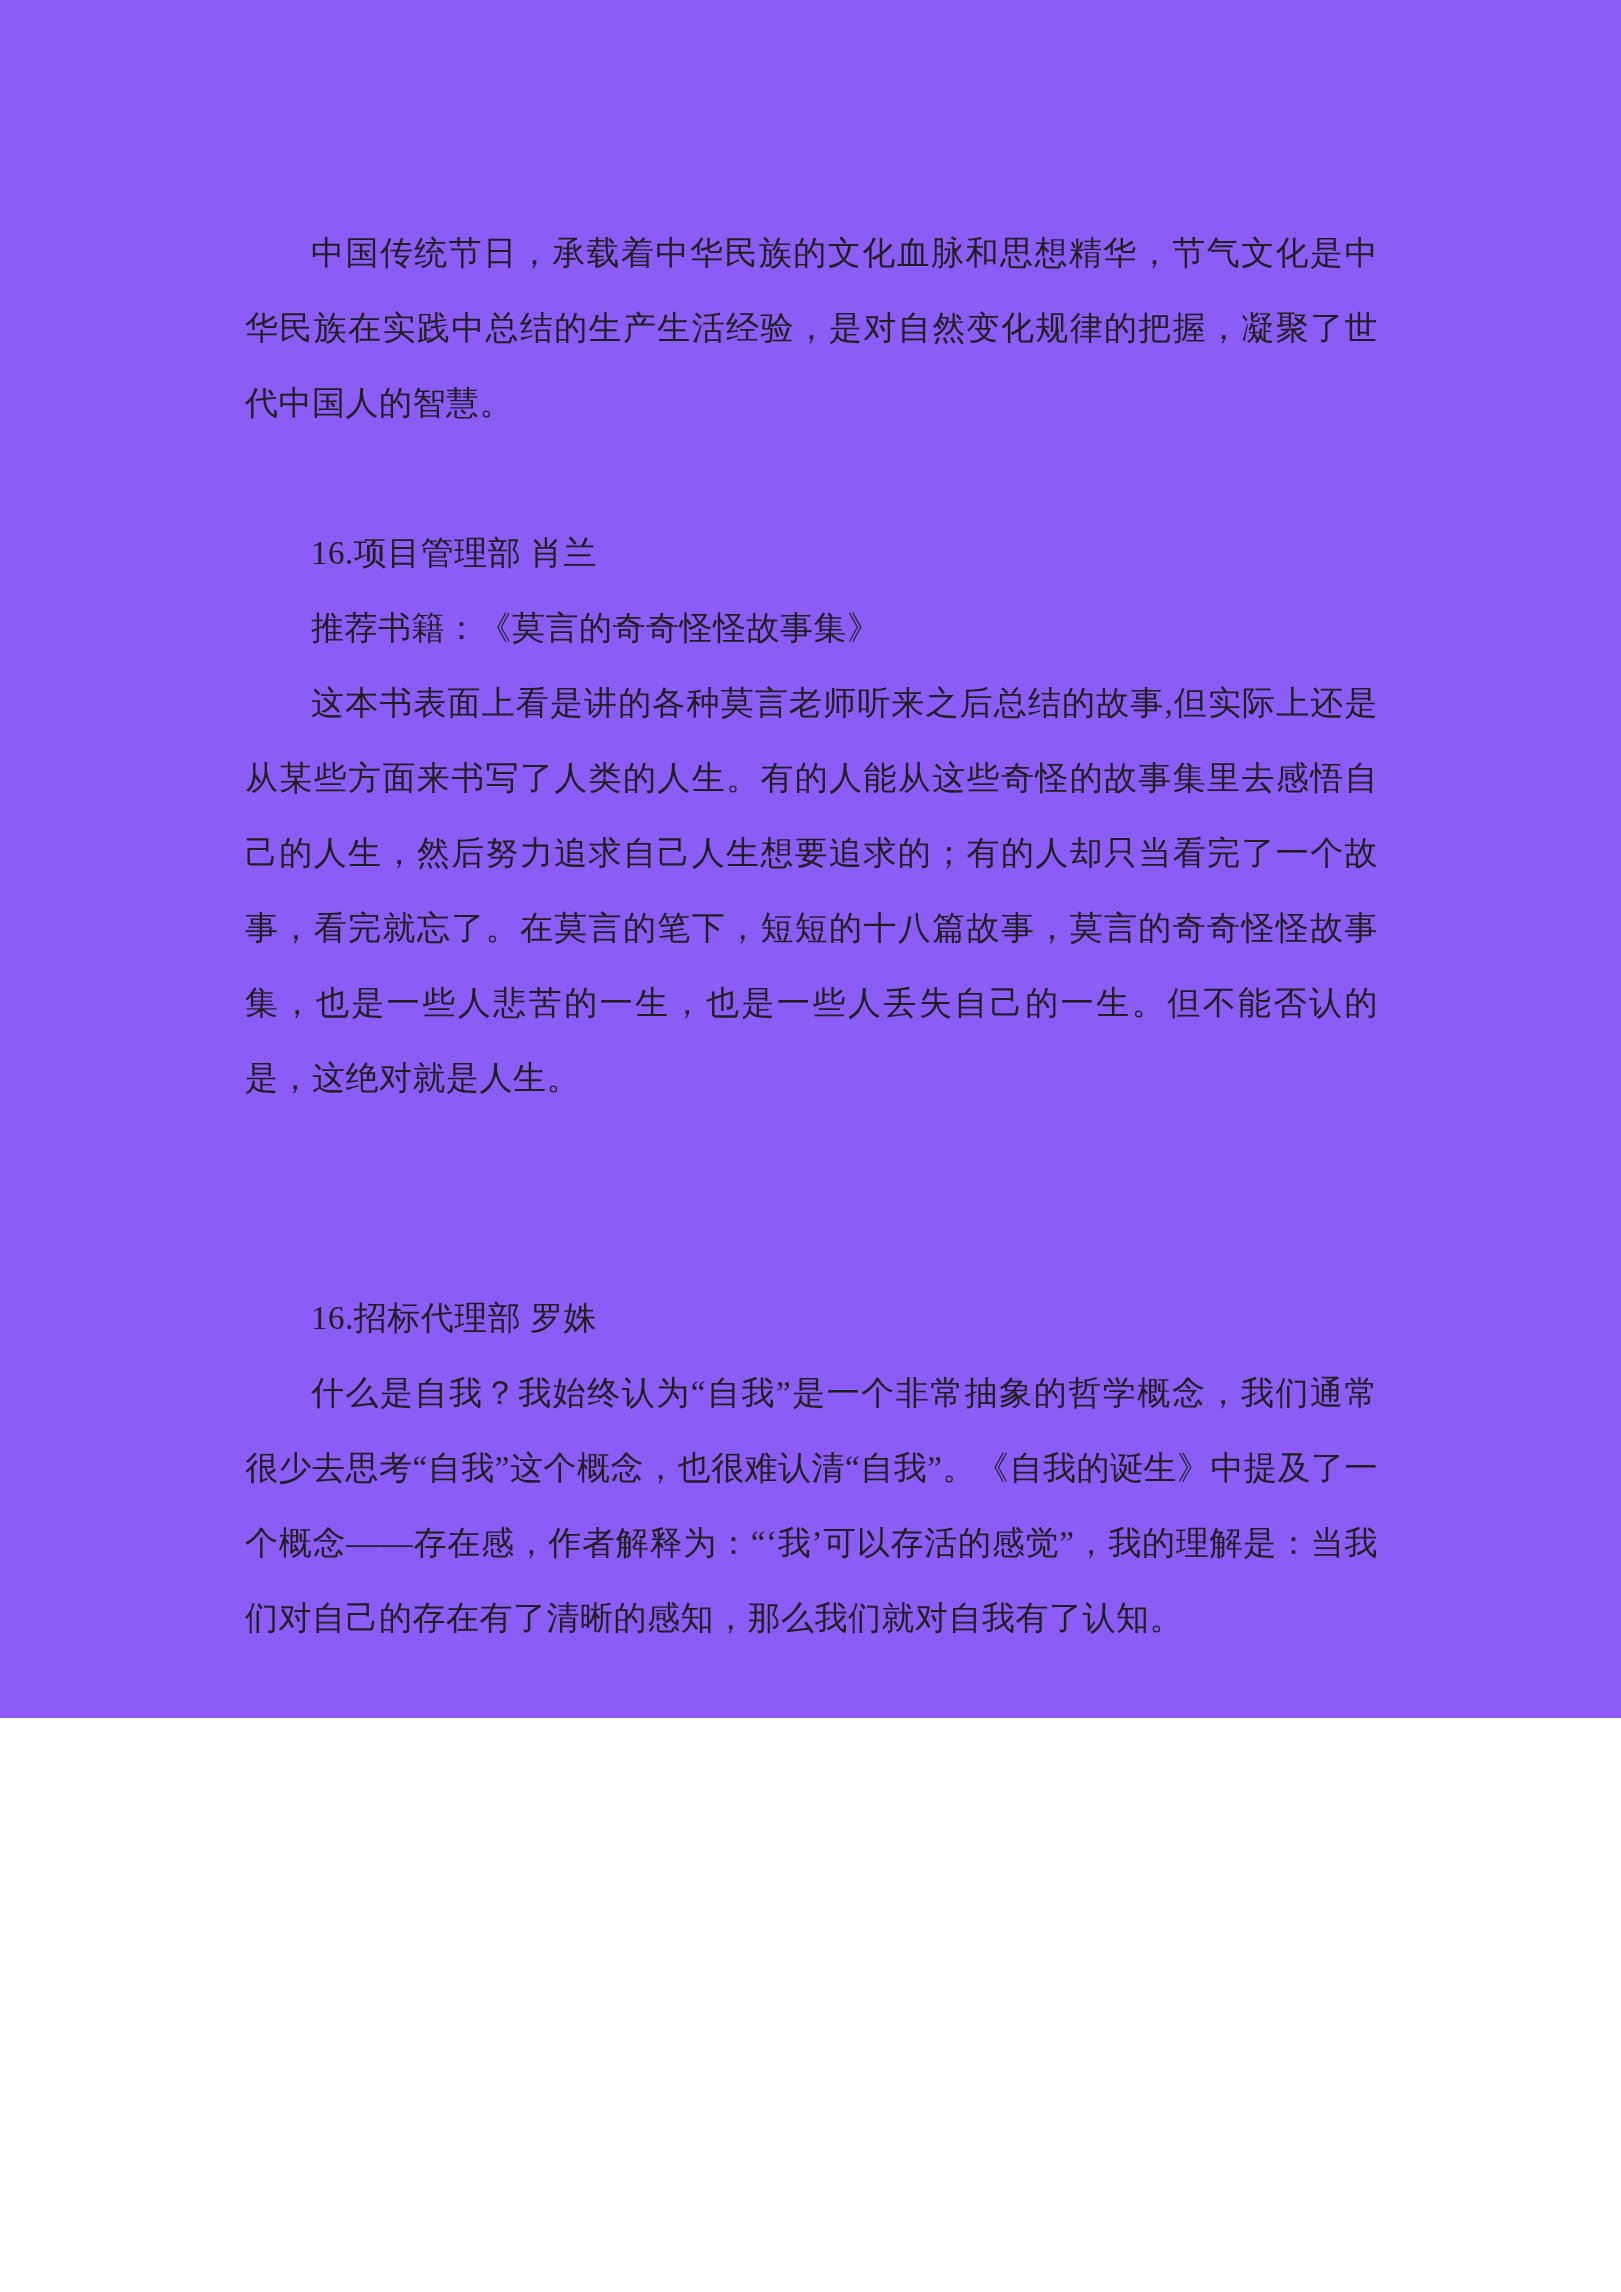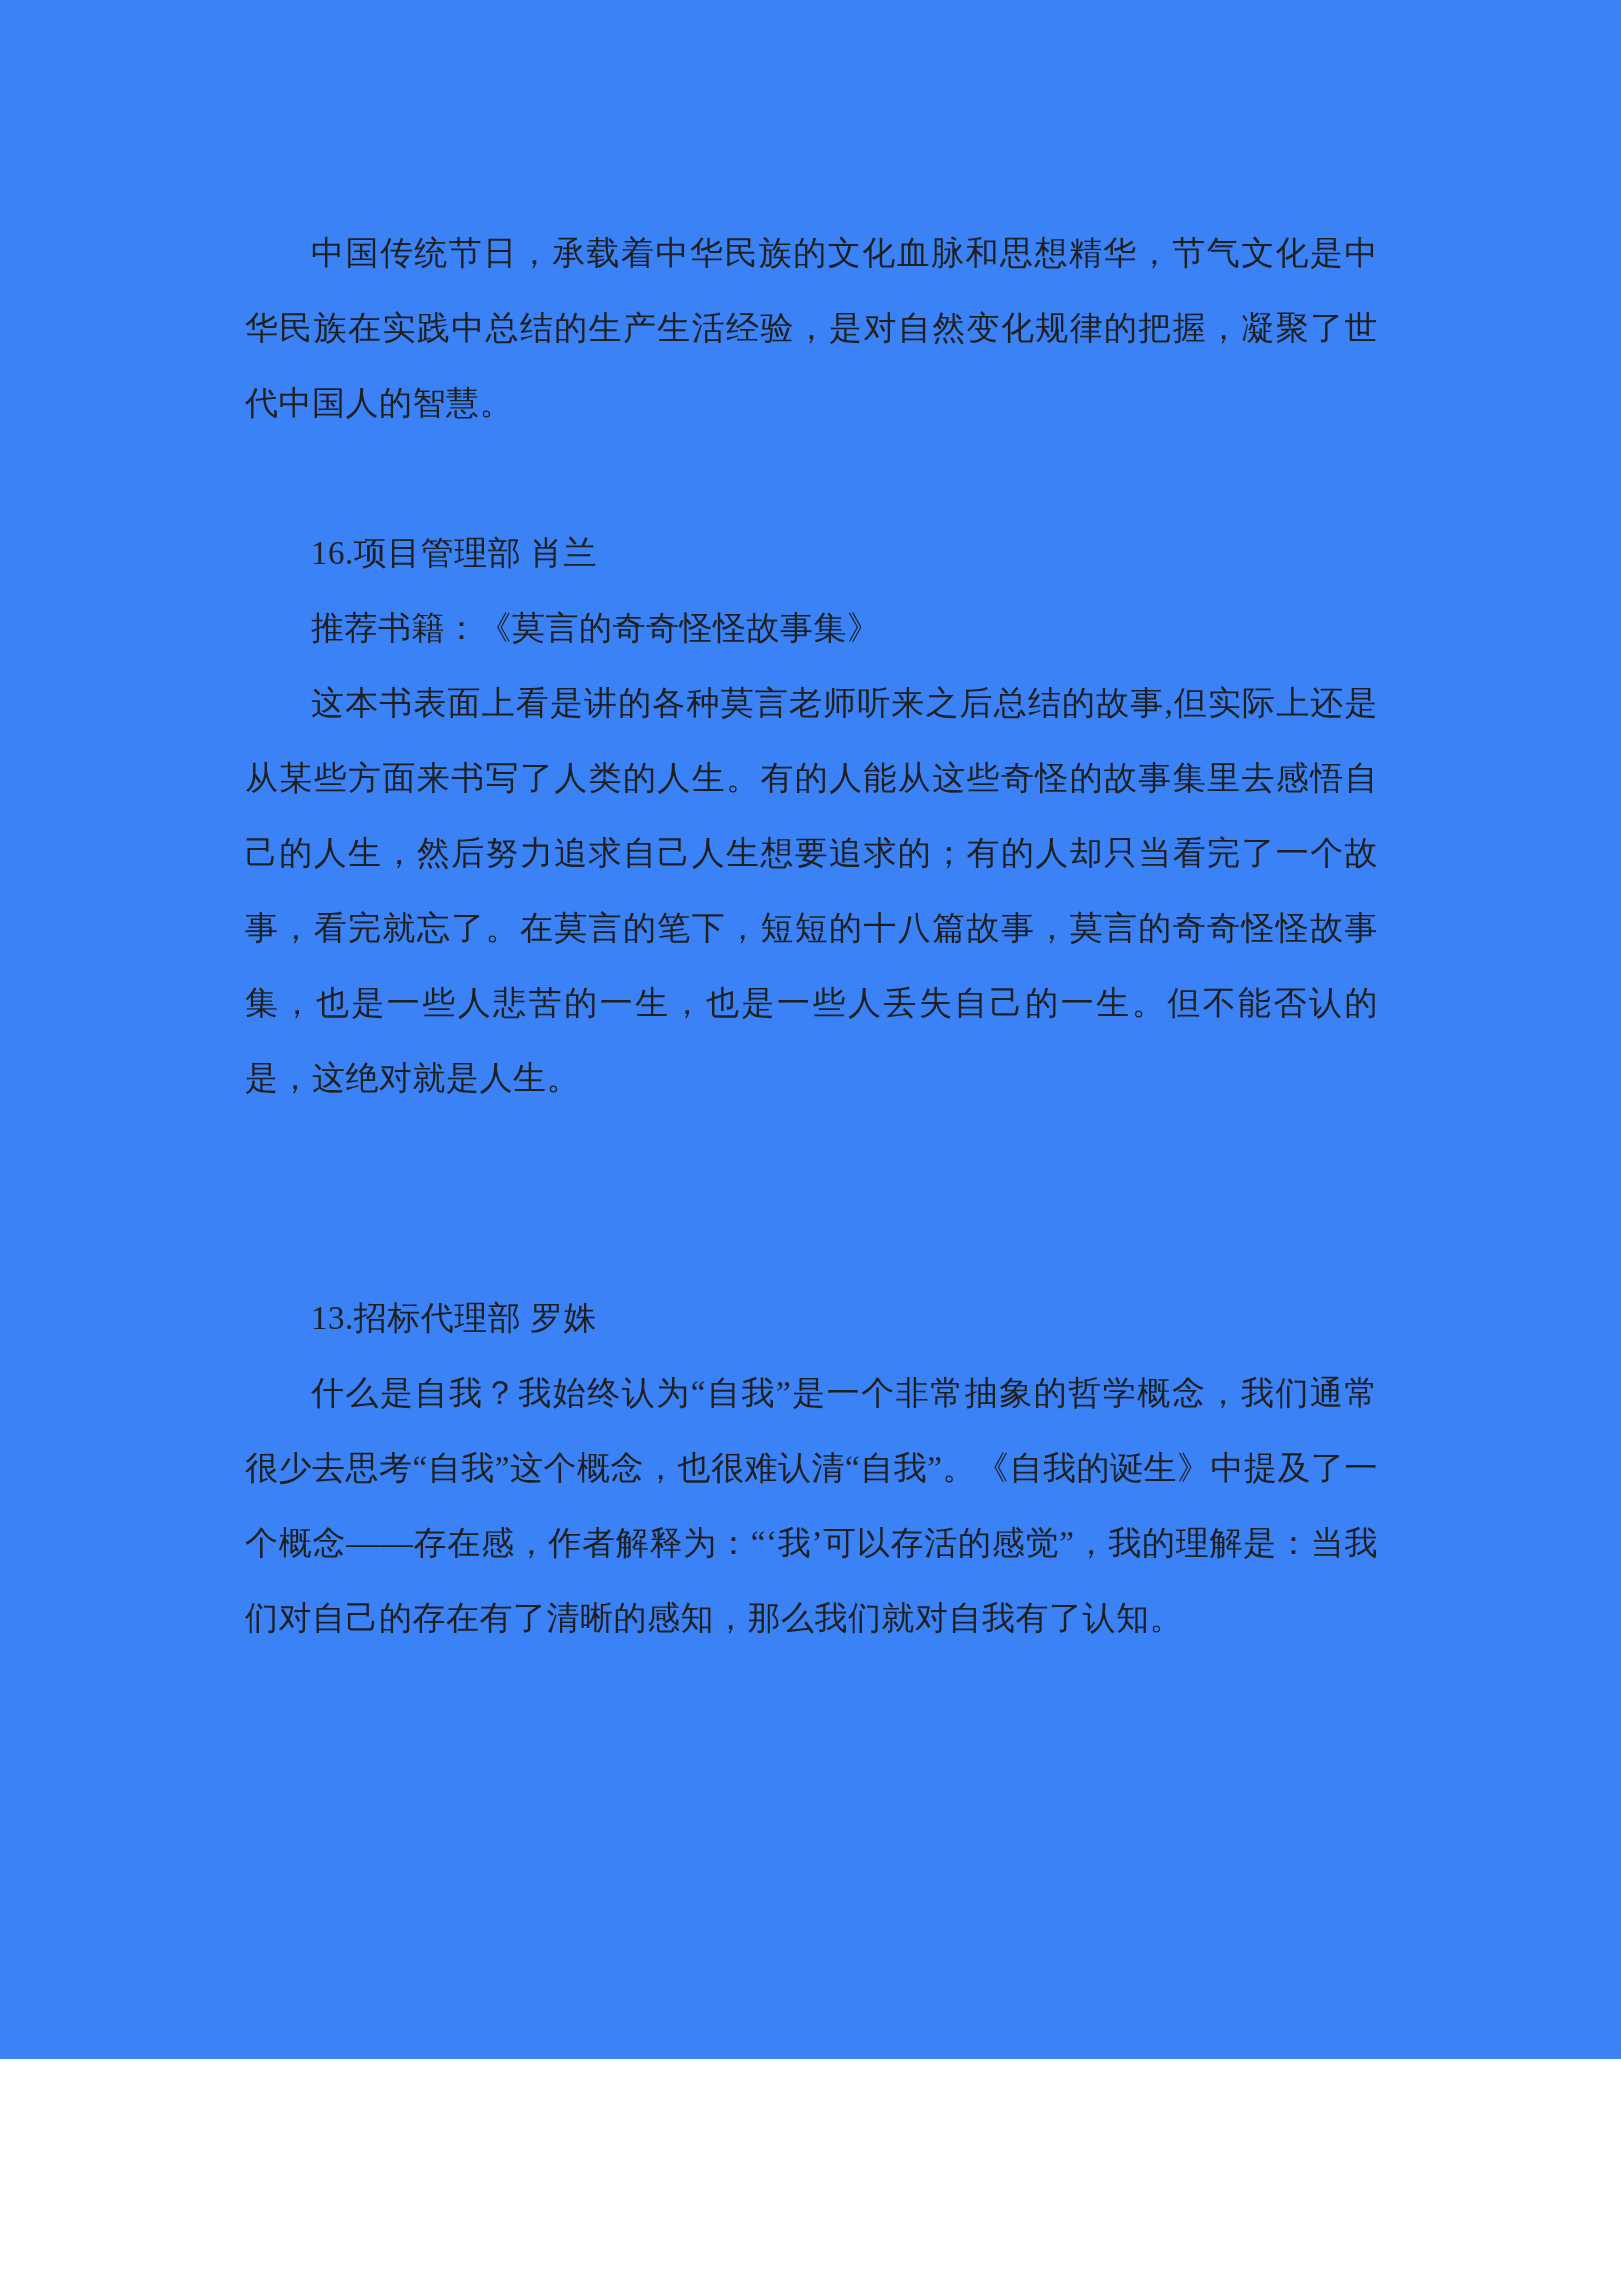--- a/index.html
+++ b/index.html
@@ -10,23 +10,23 @@
   body {
     width: 1621px;
     height: 2293px;
     overflow: hidden;
     font-family: "Liberation Serif", "DejaVu Serif", serif;
     color: #1f1f1f;
   }
   .page {
     box-sizing: border-box;
     width: 1621px;
-    height: 2059px;
+    height: 1718px;
     padding: 216px 243px 0 245px;
-    background: #3b82f6;
+    background: #8b5cf6;
   }
   .page p {
     margin: 0;
     font-size: 33px;
     line-height: 75px;
     text-align: justify;
     text-justify: inter-ideograph;
     text-indent: 2em;
     letter-spacing: 0.5px;
     word-break: break-all;
@@ -48,18 +48,18 @@
 
   <p>中国传统节日，承载着中华民族的文化血脉和思想精华，节气文化是中华民族在实践中总结的生产生活经验，是对自然变化规律的把握，凝聚了世代中国人的智慧。</p>
 
   <section class="sec sec-gap-1">
     <p class="hd">16.项目管理部 肖兰</p>
     <p class="hd">推荐书籍：《莫言的奇奇怪怪故事集》</p>
     <p>这本书表面上看是讲的各种莫言老师听来之后总结的故事,但实际上还是从某些方面来书写了人类的人生。有的人能从这些奇怪的故事集里去感悟自己的人生，然后努力追求自己人生想要追求的；有的人却只当看完了一个故事，看完就忘了。在莫言的笔下，短短的十八篇故事，莫言的奇奇怪怪故事集，也是一些人悲苦的一生，也是一些人丢失自己的一生。但不能否认的是，这绝对就是人生。</p>
   </section>
 
   <section class="sec sec-gap-2">
-    <p class="hd">13.招标代理部 罗姝</p>
+    <p class="hd">16.招标代理部 罗姝</p>
     <p>什么是自我？我始终认为“自我”是一个非常抽象的哲学概念，我们通常很少去思考“自我”这个概念，也很难认清“自我”。《自我的诞生》中提及了一个概念——存在感，作者解释为：“‘我’可以存活的感觉”，我的理解是：当我们对自己的存在有了清晰的感知，那么我们就对自我有了认知。</p>
   </section>
 
 </main>
 
 
 </body></html>

